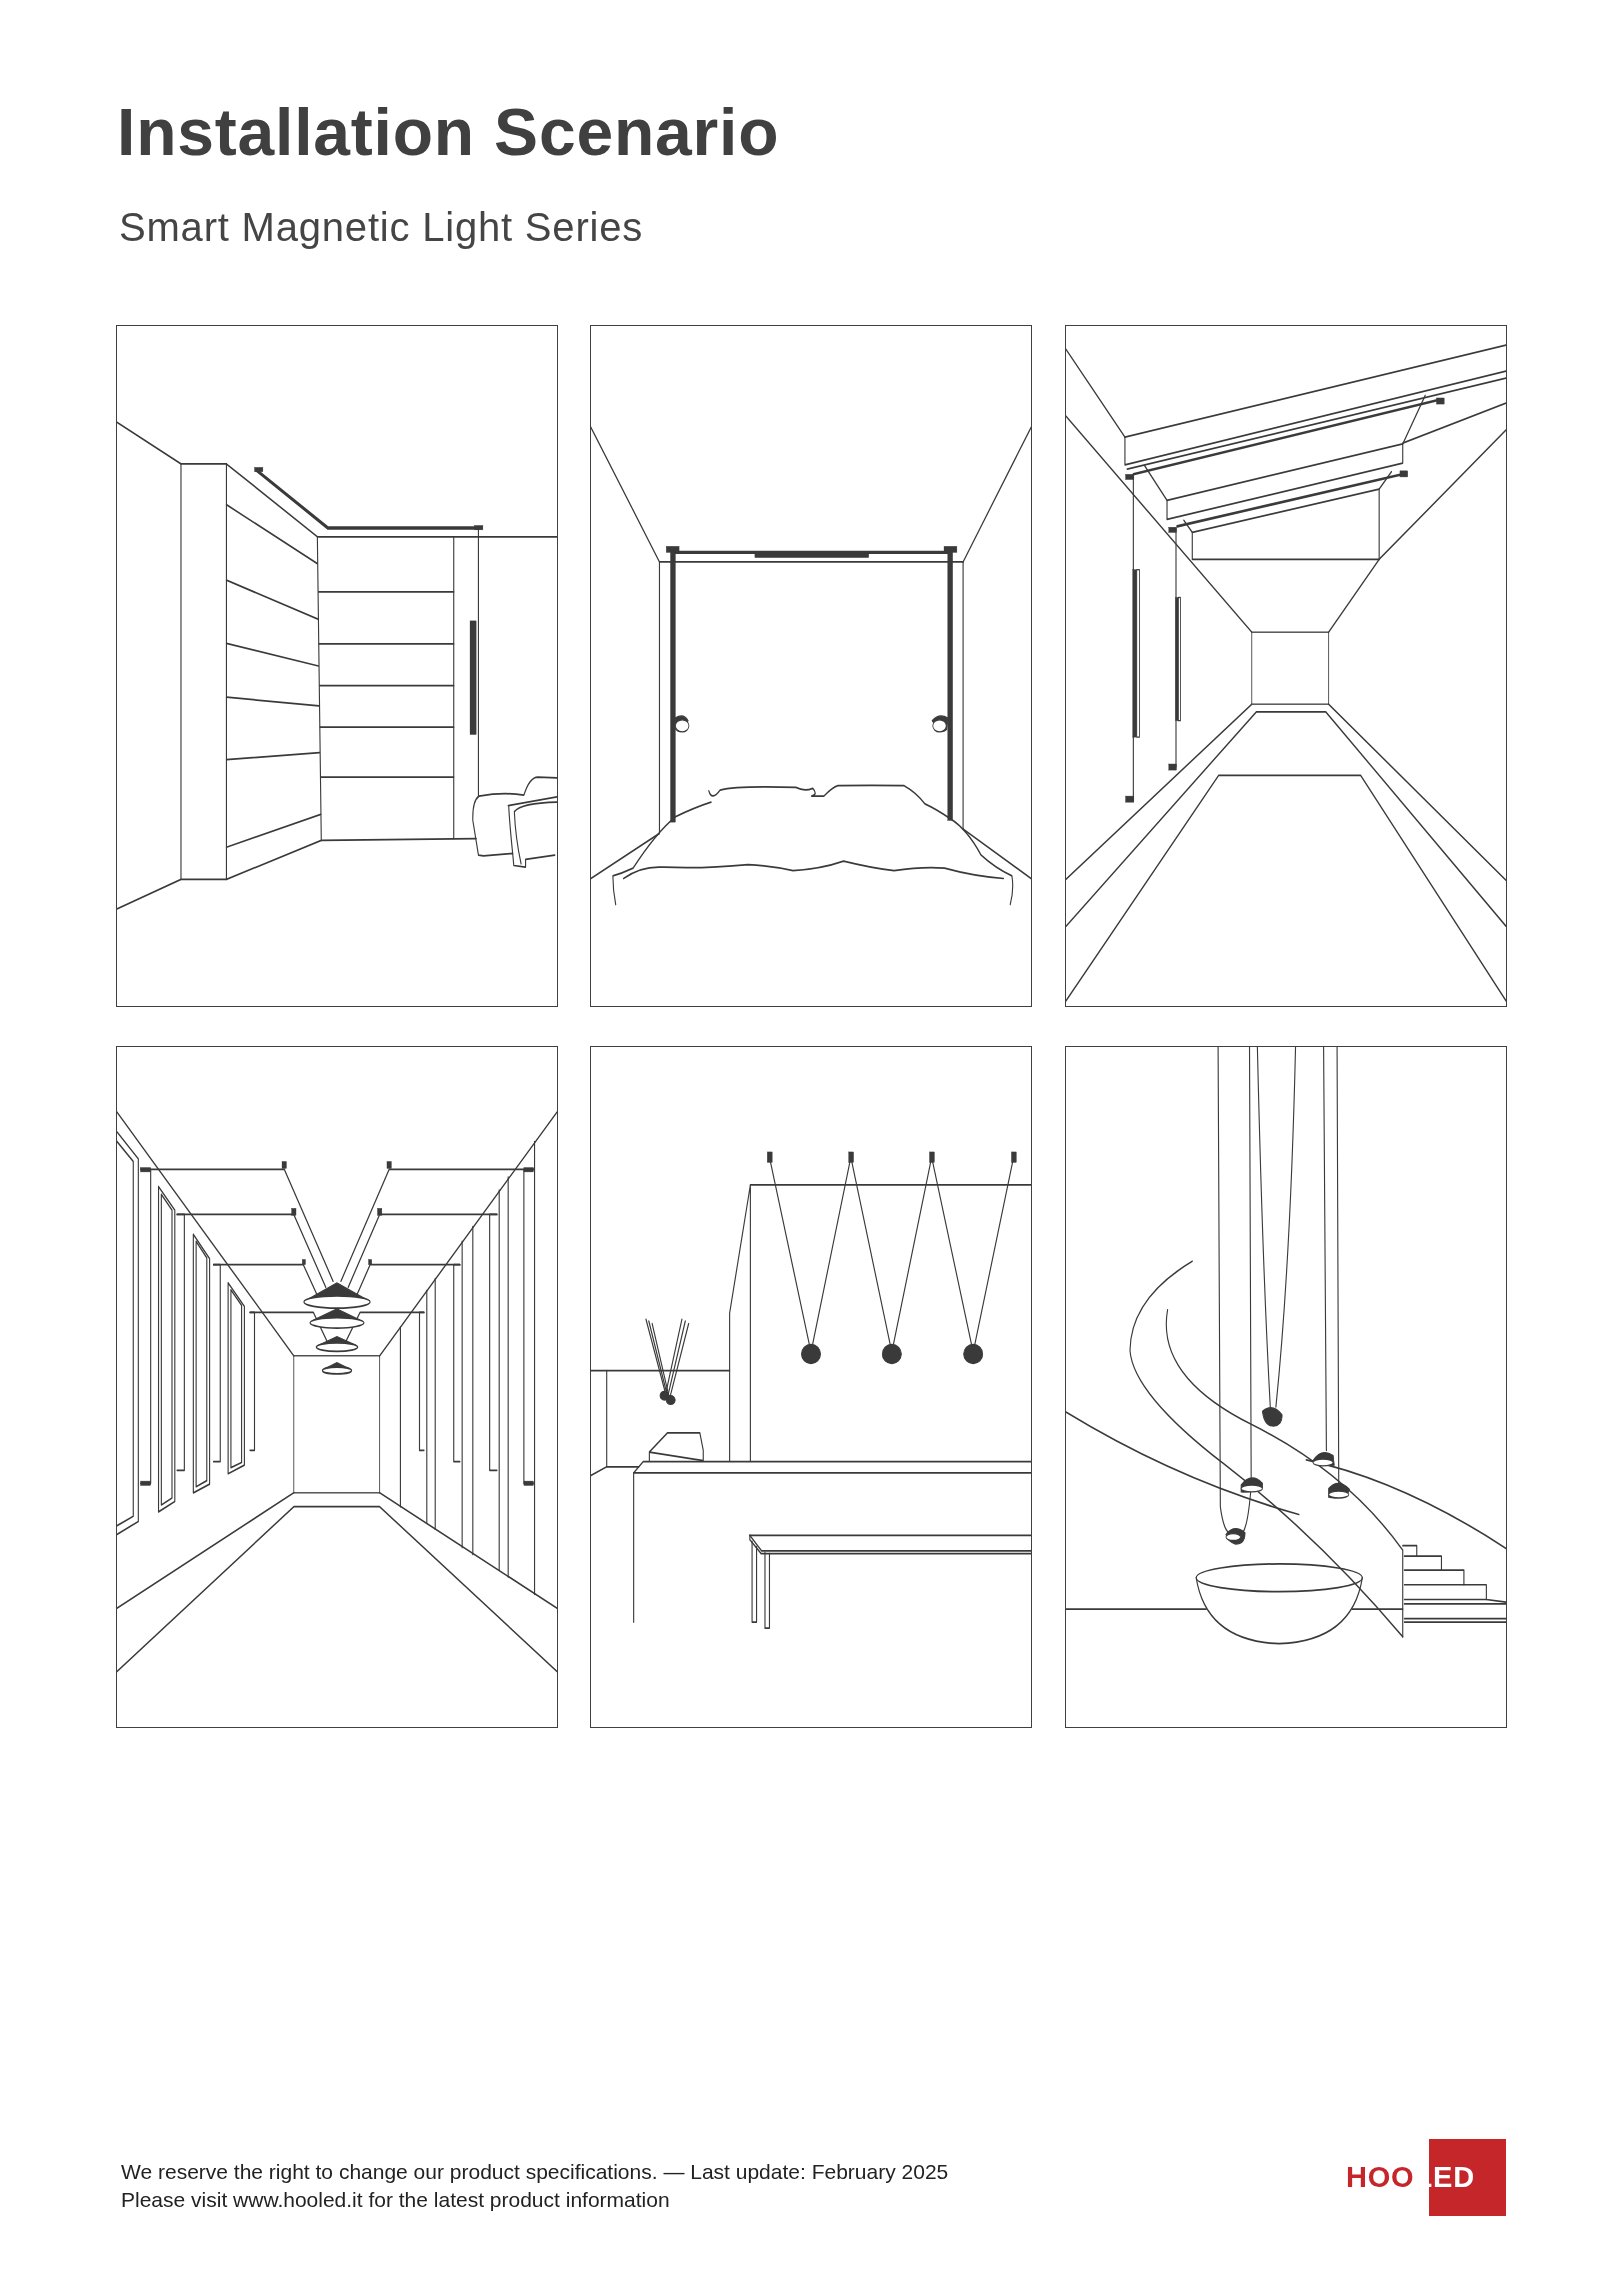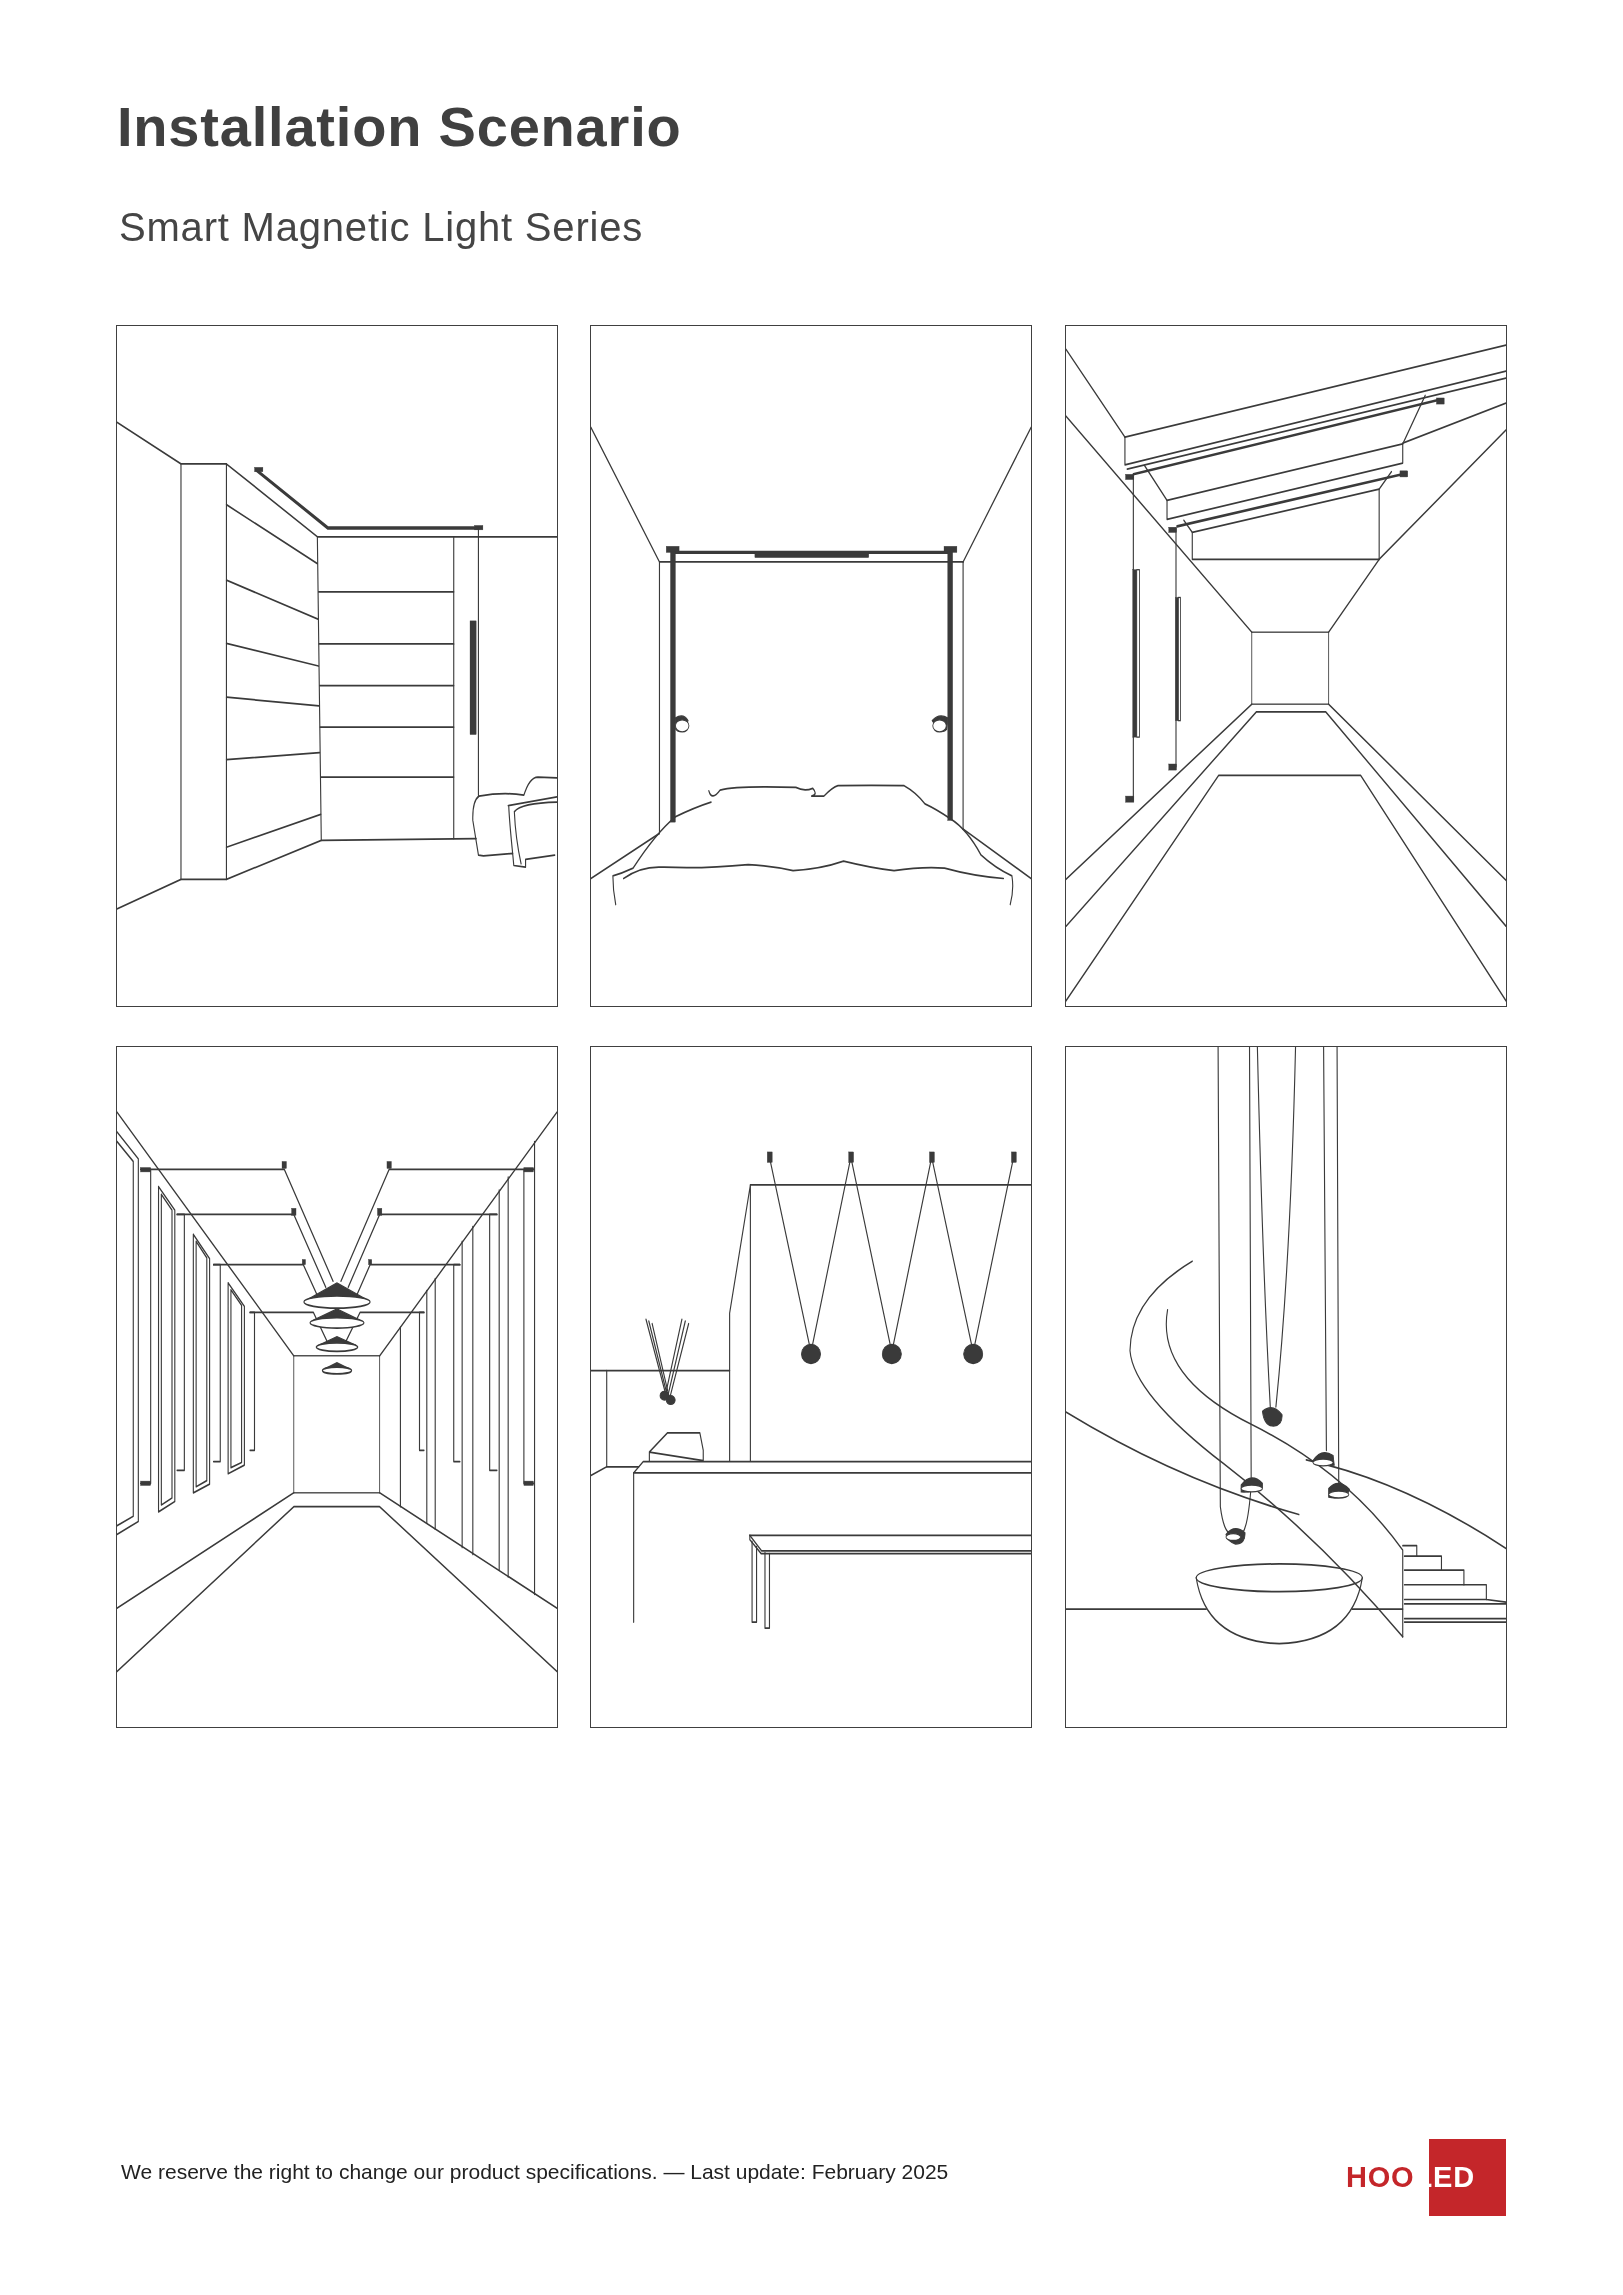--- a/index.html
+++ b/index.html
@@ -1,18 +1,18 @@
 <!DOCTYPE html>
 <html style="font-size:12.4px"><head>
 <meta charset="utf-8">
 <style>
   html, body { margin: 0; padding: 0; background: #ffffff; }
   body { width: 1623px; height: 2295px; position: relative; overflow: hidden;
          font-family: "Liberation Sans", "DejaVu Sans", sans-serif; color: #3d3d3d; }
-  .title { position: absolute; left: 117px; top: 99px; font-size: 56px; font-weight: 700;
+  .title { position: absolute; left: 117px; top: 99px; font-size: 66px; font-weight: 700;
            letter-spacing: 0.8px; color: #404040; margin: 0; line-height: 1; white-space: nowrap; }
   .subtitle { position: absolute; left: 119px; top: 207px; font-size: 40px; font-weight: 400;
               color: #454545; margin: 0; line-height: 1; letter-spacing: 0.8px; white-space: nowrap; }
   .panel { position: absolute; width: 442px; height: 682px; box-sizing: border-box;
            border: 1.5px solid #404040; background: #fff; }
   .panel svg { position: absolute; left: 0; top: 0; width: 100%; height: 100%; display: block; }
   .ln { fill: none; stroke: #3a3a3a; stroke-width: 4; stroke-linejoin: round; stroke-linecap: round; }
   .thin { fill: none; stroke: #3a3a3a; stroke-width: 3; }
   .track { fill: #3a3a3a; stroke: #3a3a3a; }
   .fill { fill: #3a3a3a; stroke: #3a3a3a; stroke-width: 3; }
@@ -269,20 +269,21 @@
     <ellipse cx="662" cy="1018" rx="38" ry="8" fill="#fff" stroke="#3a3a3a" stroke-width="3"></ellipse>
     <path class="fill" d="M936,1018 Q970,994 1010,1020 L1004,1030 Q970,1044 936,1038 Z"></path>
     <ellipse cx="972" cy="1032" rx="36" ry="8" fill="#fff" stroke="#3a3a3a" stroke-width="3"></ellipse>
     <path class="fill" d="M570,1124 Q600,1100 638,1120 Q640,1146 604,1146 Q576,1140 570,1124 Z"></path>
     <ellipse cx="596" cy="1130" rx="26" ry="8" fill="#fff" stroke="#3a3a3a" stroke-width="3"></ellipse>
   </svg>
 </div>
 
 <div class="footer">
   <div>We reserve the right to change our product specifications. — Last update: February 2025</div>
+  <div>Please visit www.hooled.it for the latest product information</div>
 </div>
 
 <div class="logo">
   <div class="sq"></div>
   <div class="word">
     <span class="hoo">HOO</span><span class="led">LED</span>
   </div>
 </div>
 
 

